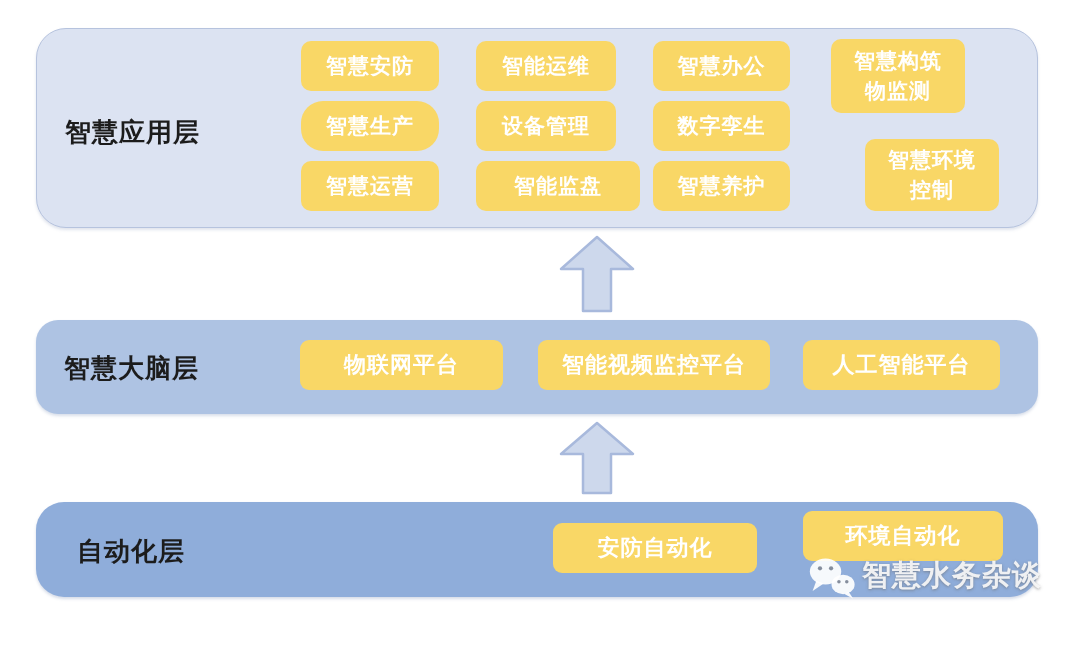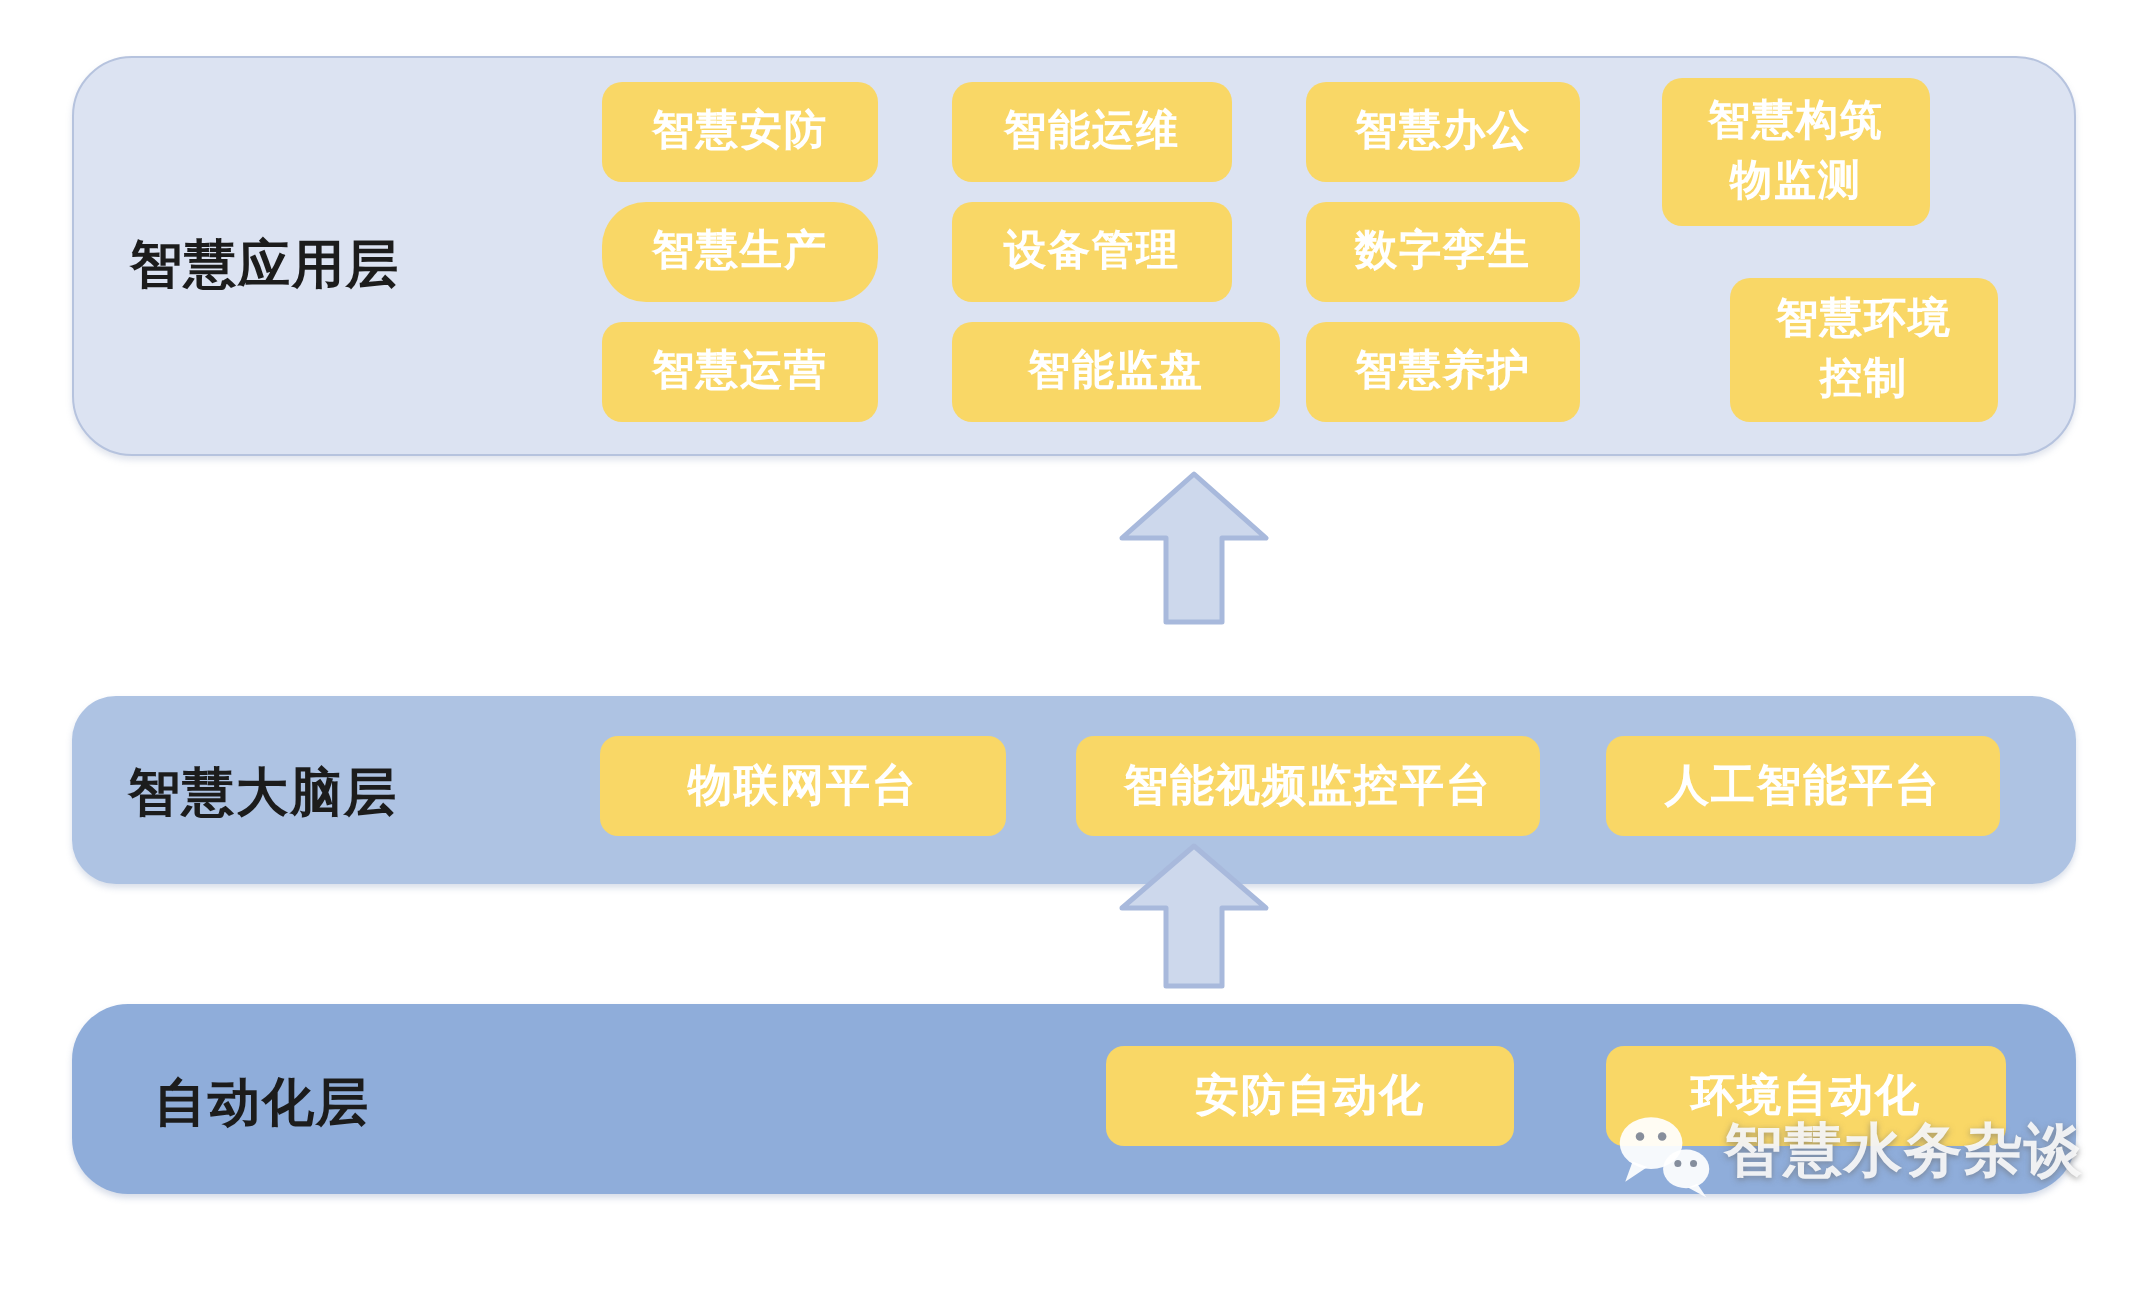--- a/index.html
+++ b/index.html
@@ -16,21 +16,20 @@
     background:var(--panel-top-bg,#dce3f2);
     border:1px solid var(--panel-top-border,#b6c3de);
     border-radius:30px;
     box-shadow:0 2px 3px rgba(130,148,185,0.25);
   }
   .panel-mid{
     left:36px;top:320px;width:1002px;height:94px;
     background:var(--panel-mid-bg,#aec3e3);
     border-radius:22px;
     box-shadow:0 2px 3px rgba(130,148,185,0.3);
-    margin-top:28px;
   }
   .panel-bottom{
     left:36px;top:502px;width:1002px;height:95px;
     background:var(--panel-bottom-bg,#8fadda);
     border-radius:28px;
     box-shadow:0 2px 3px rgba(120,140,180,0.3);
   }
   .layer-label{
     position:absolute;
     font-size:26px;font-weight:bold;
@@ -98,21 +97,21 @@
     <div class="ybox" style="left:767px;top:20px;width:197px;height:50px;border-radius:9px;font-size:22px;">人工智能平台</div>
   </div>
 
   <svg class="arrow" style="left:559px;top:421px;" width="76" height="74" viewBox="0 0 76 74">
     <polygon points="38,2 74,33 52,33 52,72 24,72 24,33 2,33" style="fill:var(--arrow-fill,#cdd8ec);stroke:var(--arrow-stroke,#a8b9dc);stroke-width:2.5;stroke-linejoin:round;"></polygon>
   </svg>
 
   <div class="panel panel-bottom">
     <div class="layer-label" style="left:41px;top:32px;">自动化层</div>
     <div class="ybox" style="left:517px;top:21px;width:204px;height:50px;border-radius:9px;font-size:22px;">安防自动化</div>
-    <div class="ybox" style="left:767px;top:21px;width:200px;height:50px;border-radius:9px;font-size:22px;">环境自动化</div>
+    <div class="ybox" style="left:767px;top:9px;width:200px;height:50px;border-radius:9px;font-size:22px;">环境自动化</div>
   </div>
 
   <div class="watermark">
     <svg width="48" height="44" viewBox="0 0 52 46">
       <g style="fill:rgba(255,255,255,0.92);">
         <ellipse cx="19" cy="16" rx="17" ry="14"></ellipse>
         <polygon points="9,26 5,37 17,29"></polygon>
         <ellipse cx="38" cy="30" rx="12.5" ry="10.5"></ellipse>
         <polygon points="44,38 49,45.5 39,40"></polygon>
       </g>

